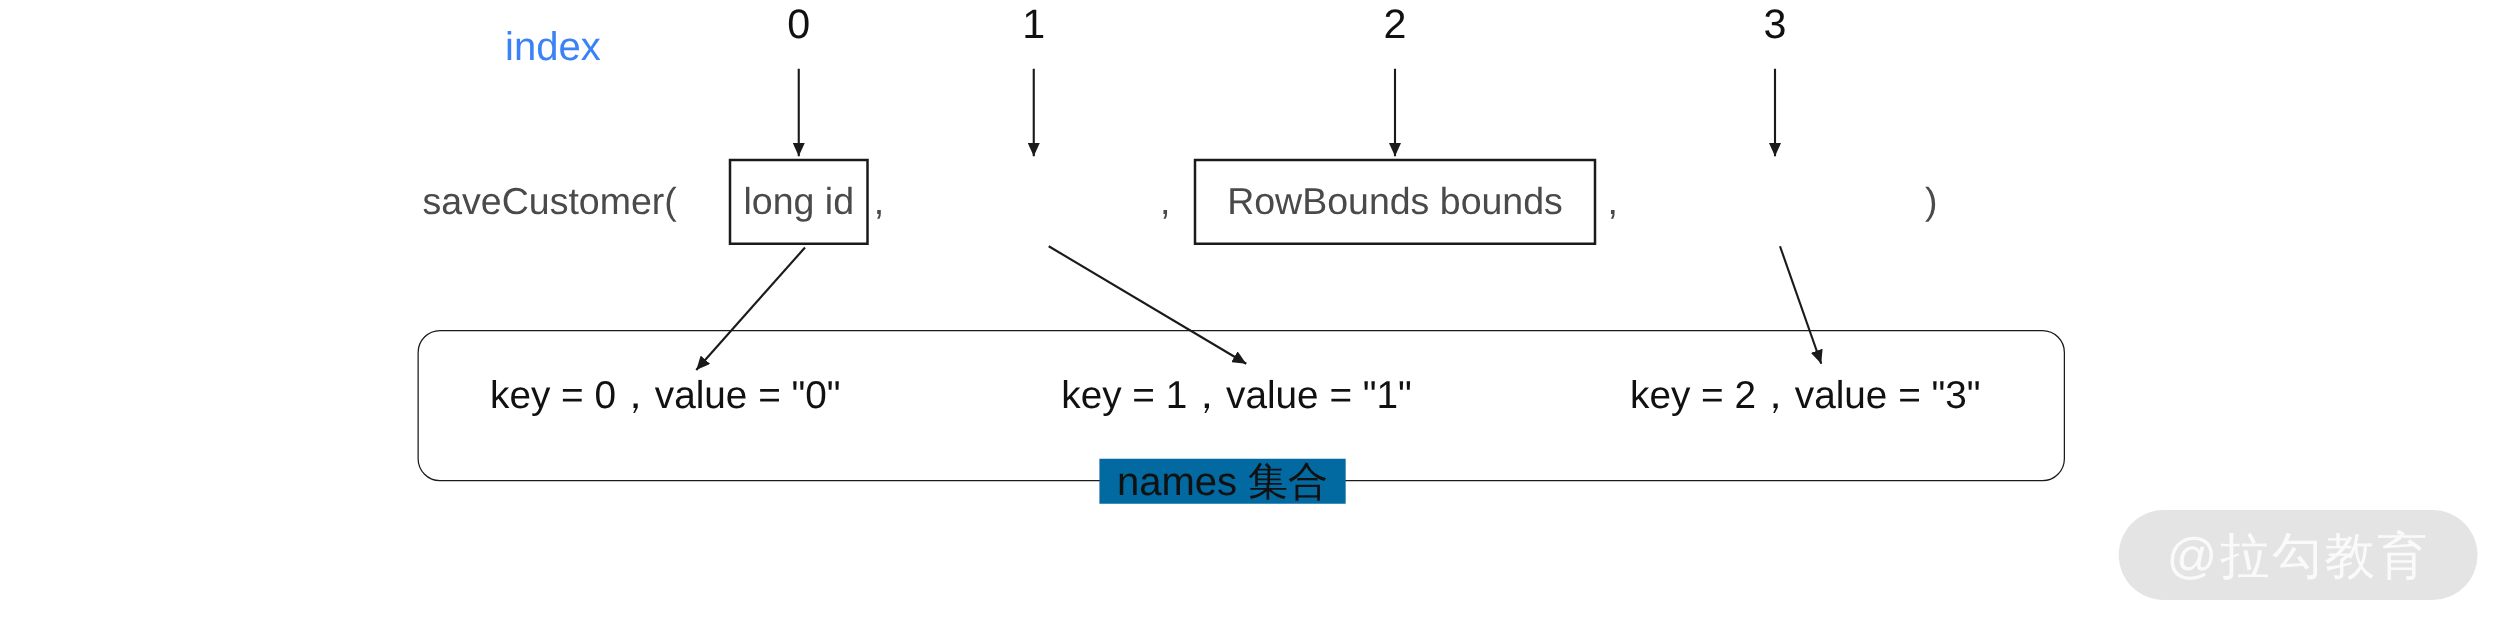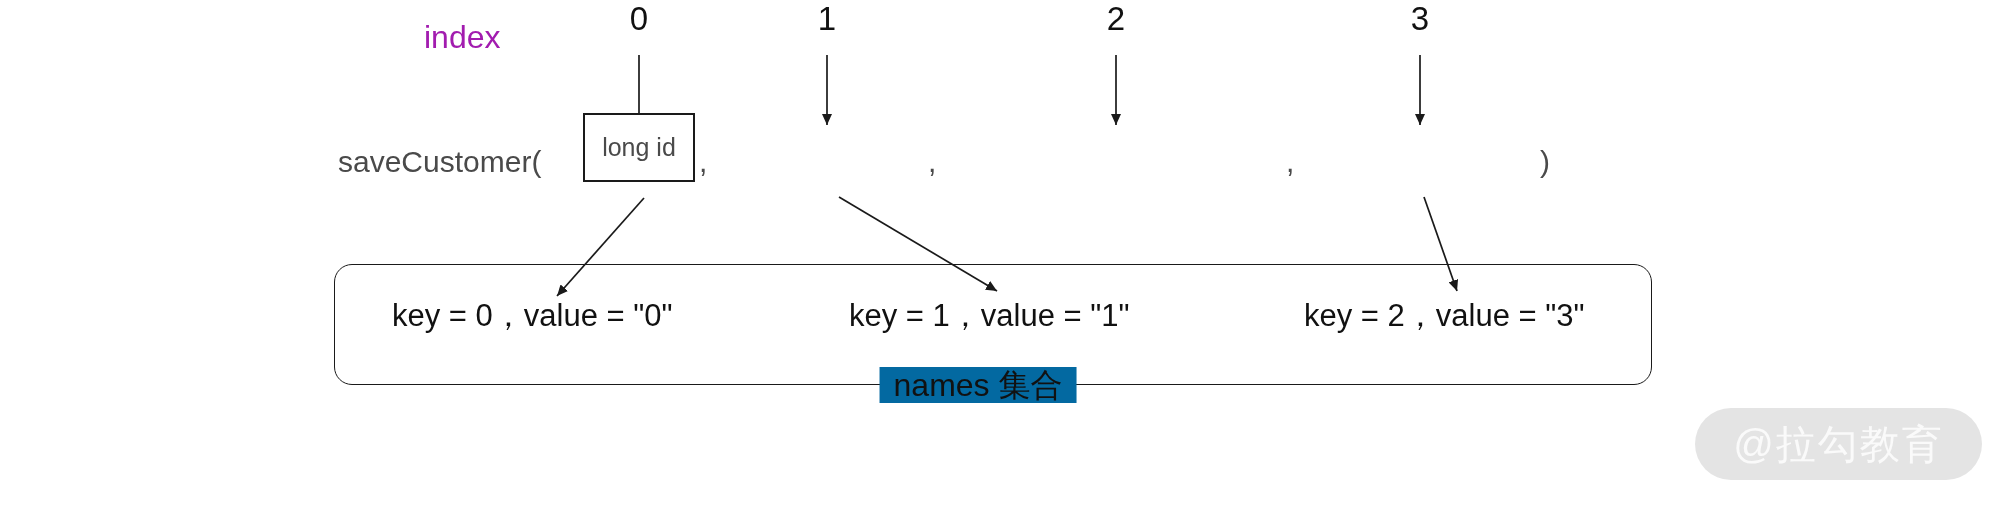--- a/index.html
+++ b/index.html
@@ -22,25 +22,25 @@
     width: 2002px;
     height: 511px;
     pointer-events: none;
   }
   .arrow-layer line {
     stroke: #1a1a1a;
     stroke-width: 1.7;
   }
   .index-label {
     position: absolute;
-    left: 424px;
+    left: 404px;
     top: 20px;
     font-size: 32px;
     line-height: 34px;
-    color: #a21caf;
+    color: #3b82f6;
   }
   .idx {
     position: absolute;
     top: 2px;
     transform: translateX(-50%);
     font-size: 33px;
     line-height: 34px;
     color: #111111;
   }
   .n0 { left: 639px; }
@@ -57,29 +57,29 @@
     color: #4a4a4a;
     white-space: pre;
   }
   .prefix { left: 338px; }
   .comma-0 { left: 699px; }
   .comma-1 { left: 928px; }
   .comma-2 { left: 1286px; }
   .suffix  { left: 1540px; }
   .pbox {
     position: absolute;
-    top: 113px;
+    top: 127px;
     height: 69px;
     box-sizing: border-box;
     border: 2px solid #1a1a1a;
     background: #ffffff;
     display: flex;
     align-items: center;
     justify-content: center;
-    font-size: 25px;
+    font-size: 30px;
     color: #4a4a4a;
     white-space: nowrap;
   }
   .b0 { left: 583px;  width: 112px; }
   .b1 { left: 732px;  width: 191px; }
   .b2 { left: 955px;  width: 322px; }
   .b3 { left: 1310px; width: 222px; }
   .names-rect {
     position: absolute;
     left: 334px;
@@ -158,20 +158,21 @@
   <div class="idx n0">0</div>
   <div class="idx n1">1</div>
   <div class="idx n2">2</div>
   <div class="idx n3">3</div>
 
   <div class="sig-text prefix">saveCustomer(</div>
 
   <div class="pbox b0">long id</div>
   <div class="sig-text comma-0">,</div>
   <div class="sig-text comma-1">,</div>
+  <div class="pbox b2">RowBounds bounds</div>
   <div class="sig-text comma-2">,</div>
   <div class="sig-text suffix">)</div>
 
   <div class="names-rect"></div>
 
   <div class="entry e0">key = 0，value = "0"</div>
   <div class="entry e1">key = 1，value = "1"</div>
   <div class="entry e2">key = 2，value = "3"</div>
 
   <div class="names-label">names 集合</div>

